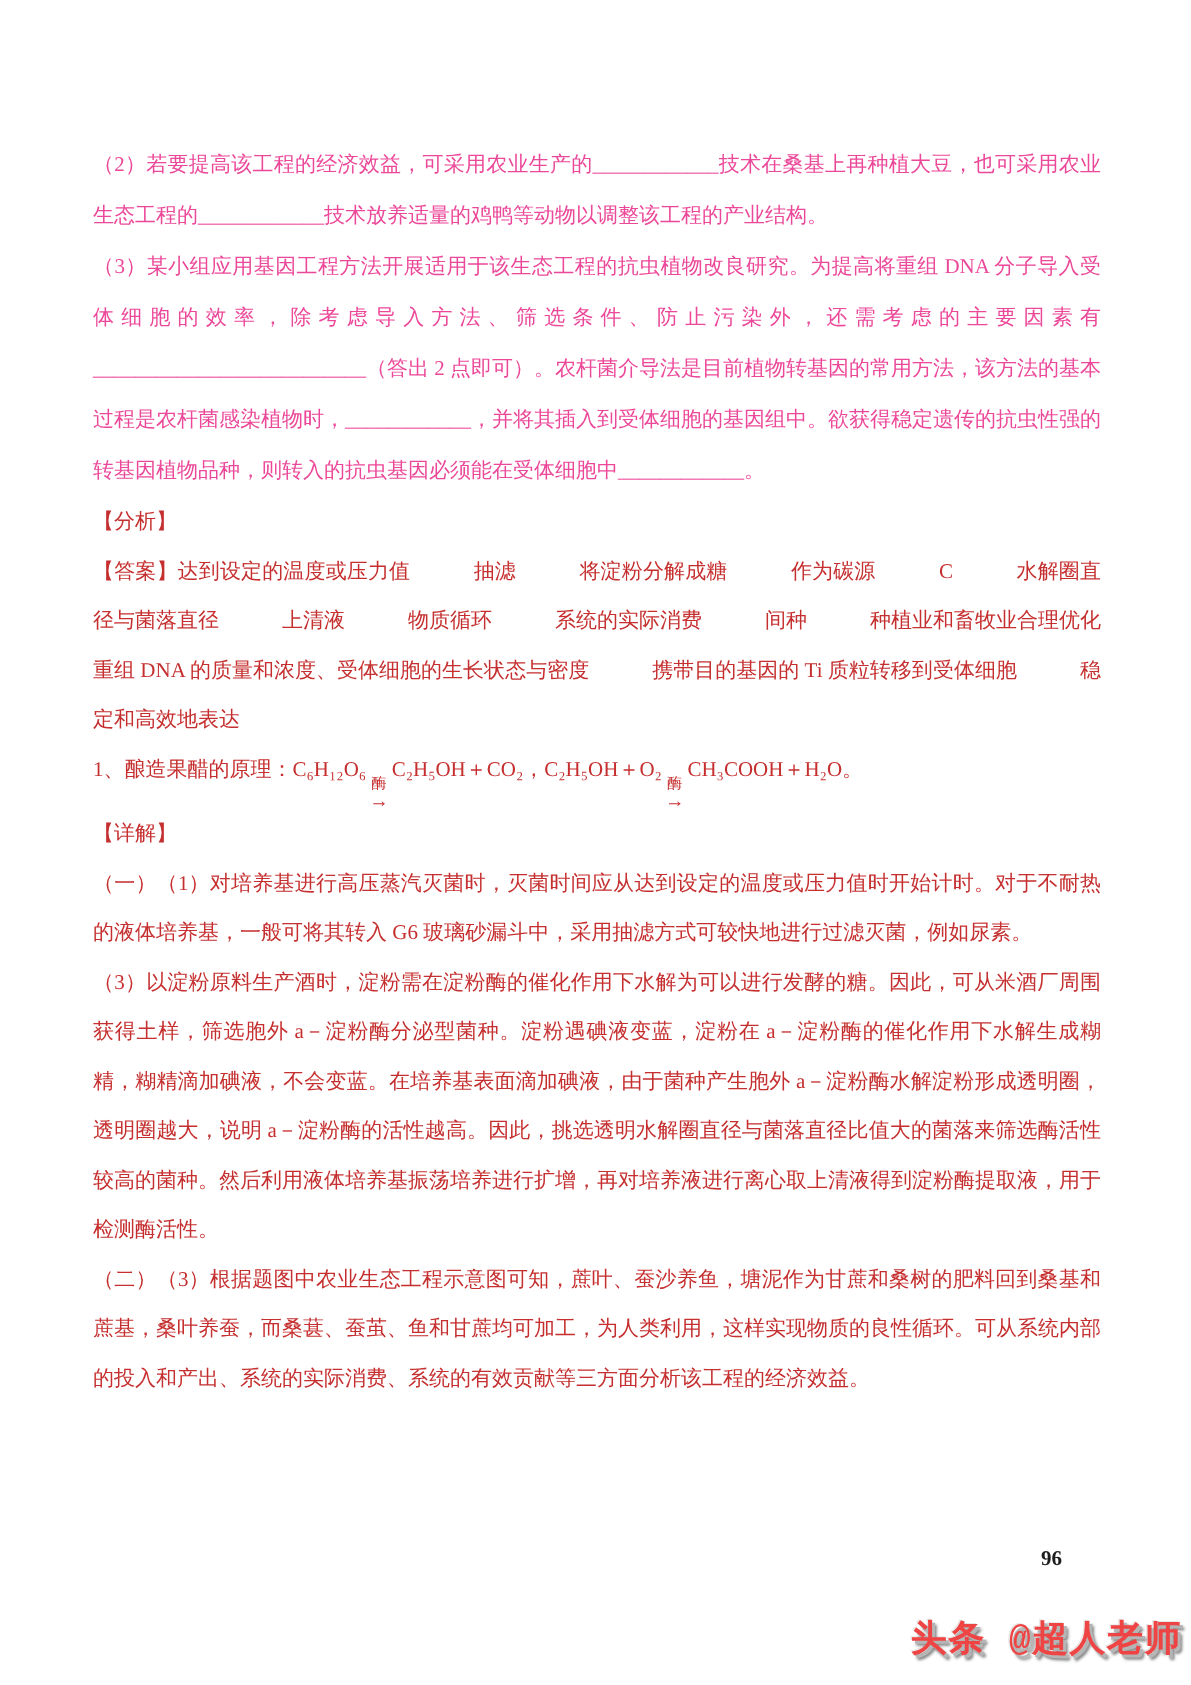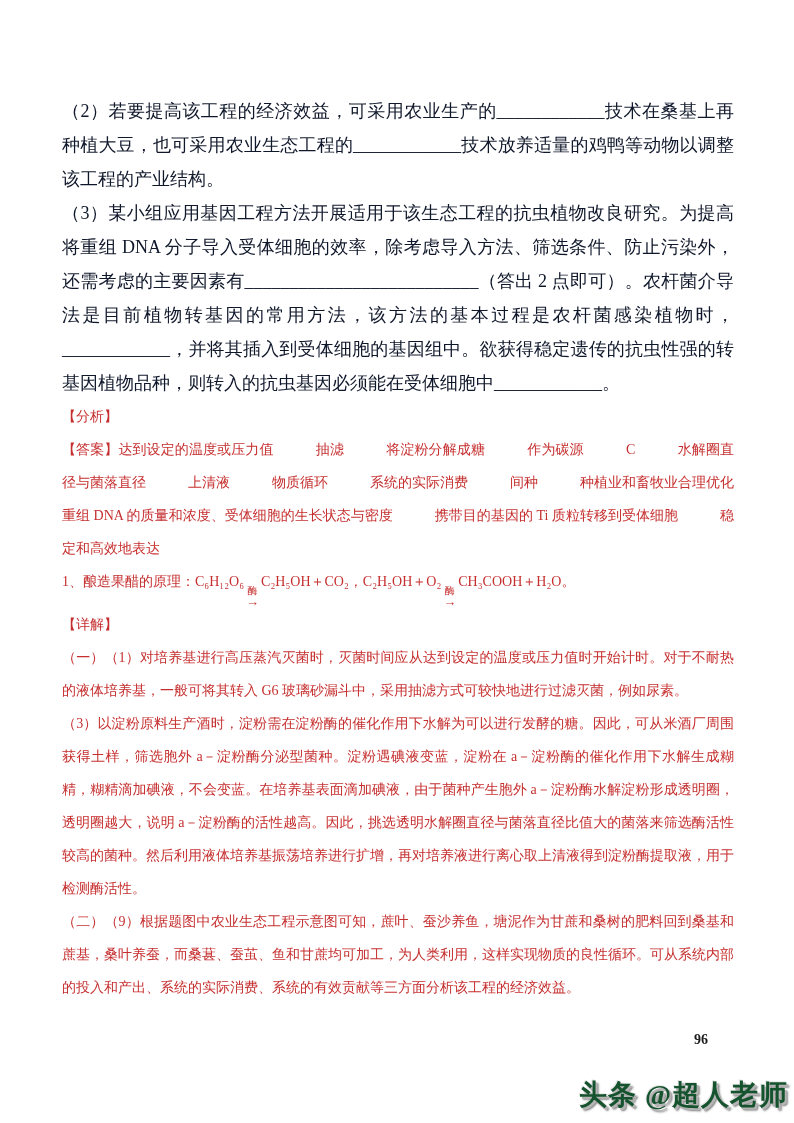--- a/index.html
+++ b/index.html
@@ -10,22 +10,22 @@
     position: relative;
     overflow: hidden;
   }
   .content {
     position: absolute;
     left: 62px; top: 94px;
     width: 672px;
   }
   p { margin: 0; }
   .q {
-    color: #0f172a;
-    font-size: 18px;
+    color: #ec4899;
+    font-size: 14px;
     line-height: 34px;
     text-align: justify;
   }
   .red {
     color: #c62f2f;
     font-size: 14px;
     line-height: 33px;
     text-align: justify;
   }
   .arrow-stack {
@@ -41,24 +41,24 @@
   .pageno {
     position: absolute;
     left: 694px; top: 1032px;
     color: #1c1c1c;
     font-size: 14px;
     font-weight: bold;
   }
   .watermark {
     position: absolute;
     right: 6px; top: 1076px;
-    font-family: Liberation Serif, serif;
-    font-size: 28px;
+    font-family: Liberation Mono, monospace;
+    font-size: 24px;
     font-weight: bold;
-    color: #14532d;
+    color: #ef4444;
     text-shadow: 2px 2px 0 #b5b5b5, 3px 3px 2px #7d7d7d, -1px -1px 0 #e8e8e8;
     letter-spacing: 1px;
   }
 </style>
 </head>
 <body>
 
 <div class="page">
   <div class="content">
 
@@ -74,19 +74,19 @@
           <span class="arr">→</span>
         </span><span>C₂H₅OH＋CO₂，C₂H₅OH＋O₂</span><span class="arrow-stack">
           <span class="enzyme">酶</span>
           <span class="arr">→</span>
         </span><span>CH₃COOH＋H₂O。</span></p>
 
 
     <p class="red">【详解】</p>
     <p class="red">（一）（1）对培养基进行高压蒸汽灭菌时，灭菌时间应从达到设定的温度或压力值时开始计时。对于不耐热的液体培养基，一般可将其转入 G6 玻璃砂漏斗中，采用抽滤方式可较快地进行过滤灭菌，例如尿素。</p>
     <p class="red">（3）以淀粉原料生产酒时，淀粉需在淀粉酶的催化作用下水解为可以进行发酵的糖。因此，可从米酒厂周围获得土样，筛选胞外 a－淀粉酶分泌型菌种。淀粉遇碘液变蓝，淀粉在 a－淀粉酶的催化作用下水解生成糊精，糊精滴加碘液，不会变蓝。在培养基表面滴加碘液，由于菌种产生胞外 a－淀粉酶水解淀粉形成透明圈，透明圈越大，说明 a－淀粉酶的活性越高。因此，挑选透明水解圈直径与菌落直径比值大的菌落来筛选酶活性较高的菌种。然后利用液体培养基振荡培养进行扩增，再对培养液进行离心取上清液得到淀粉酶提取液，用于检测酶活性。</p>
-    <p class="red">（二）（9）根据题图中农业生态工程示意图可知，蔗叶、蚕沙养鱼，塘泥作为甘蔗和桑树的肥料回到桑基和蔗基，桑叶养蚕，而桑葚、蚕茧、鱼和甘蔗均可加工，为人类利用，这样实现物质的良性循环。可从系统内部的投入和产出、系统的实际消费、系统的有效贡献等三方面分析该工程的经济效益。</p>
+    <p class="red">（二）（3）根据题图中农业生态工程示意图可知，蔗叶、蚕沙养鱼，塘泥作为甘蔗和桑树的肥料回到桑基和蔗基，桑叶养蚕，而桑葚、蚕茧、鱼和甘蔗均可加工，为人类利用，这样实现物质的良性循环。可从系统内部的投入和产出、系统的实际消费、系统的有效贡献等三方面分析该工程的经济效益。</p>
 
   </div>
 
   <div class="pageno">96</div>
   <div class="watermark">头条 @超人老师</div>
 </div>
 
 </body></html>

